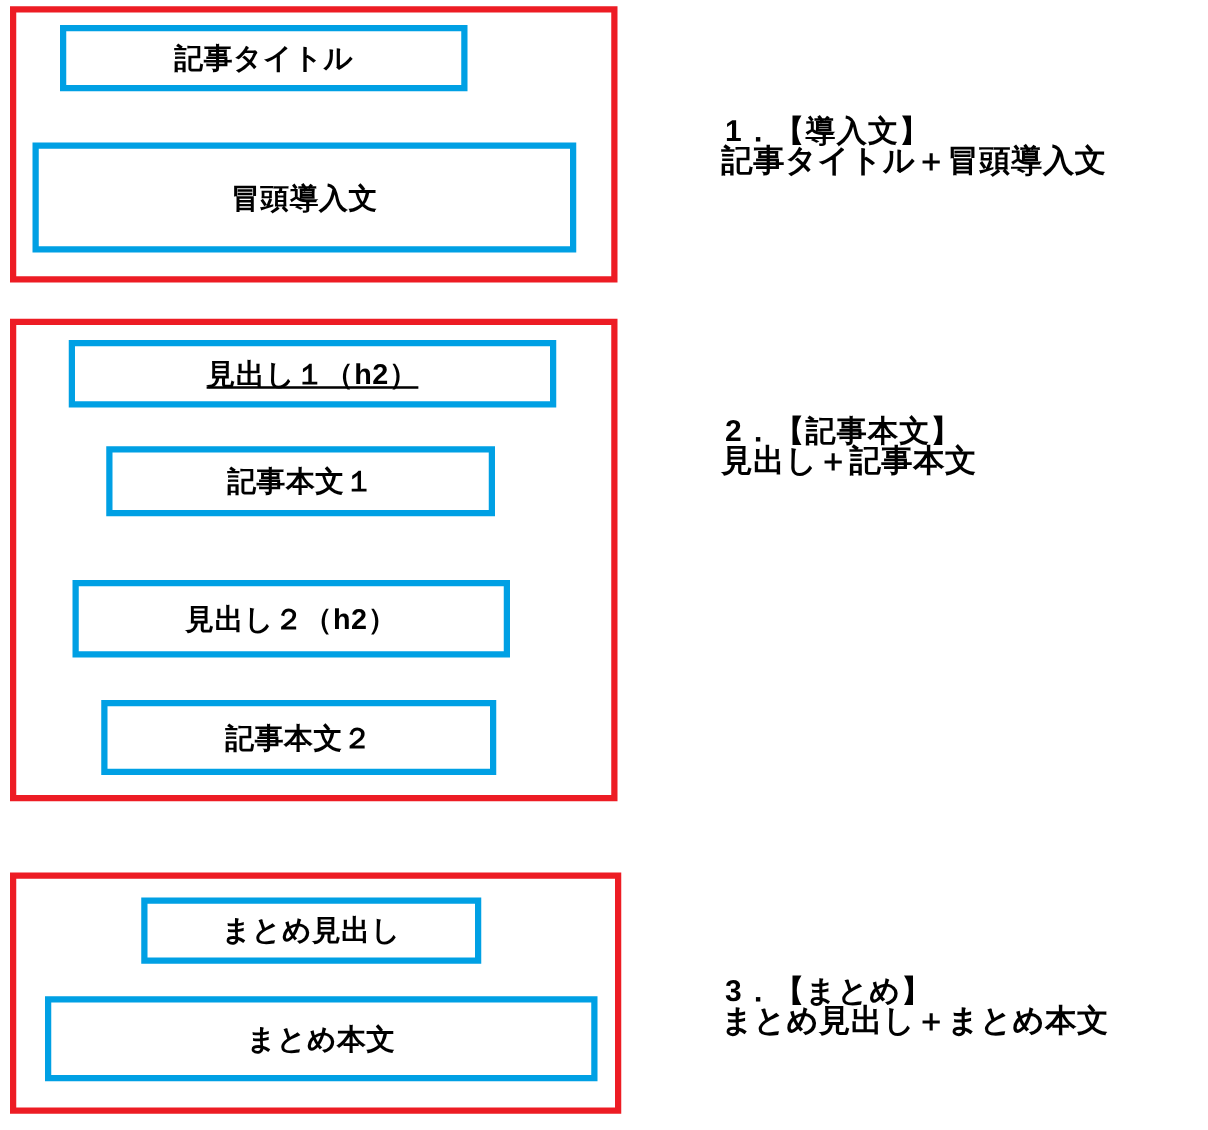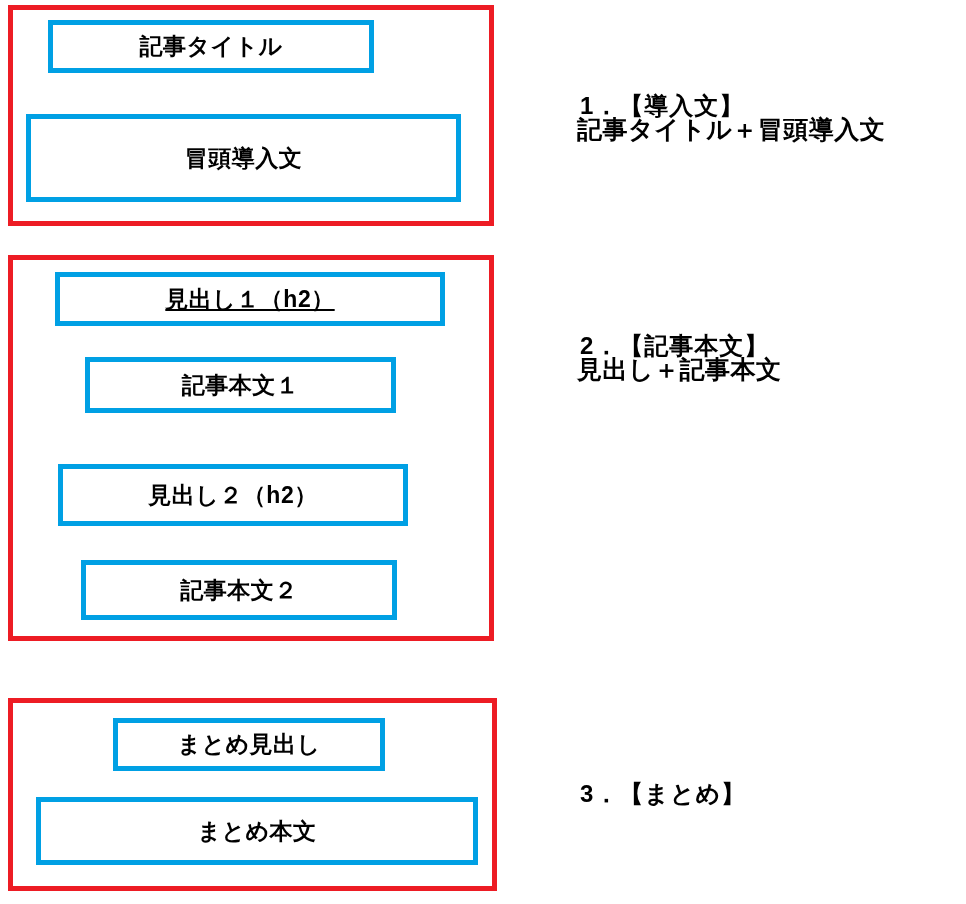--- a/index.html
+++ b/index.html
@@ -107,14 +107,15 @@
   <div class="blue-box" style="left:113px; top:718px; width:272px; height:53px;">
     <span class="box-label">まとめ見出し</span>
   </div>
 
   <div class="blue-box" style="left:36px; top:797px; width:442px; height:68px;">
     <span class="box-label">まとめ本文</span>
   </div>
 
   <div class="note note-title" style="left:580px; top:745px;">3．【まとめ】</div>
 
+  <div class="note note-body" style="left:577px; top:804px;">まとめ見出し＋まとめ本文</div>
 
 </div>
 
 </body></html>

